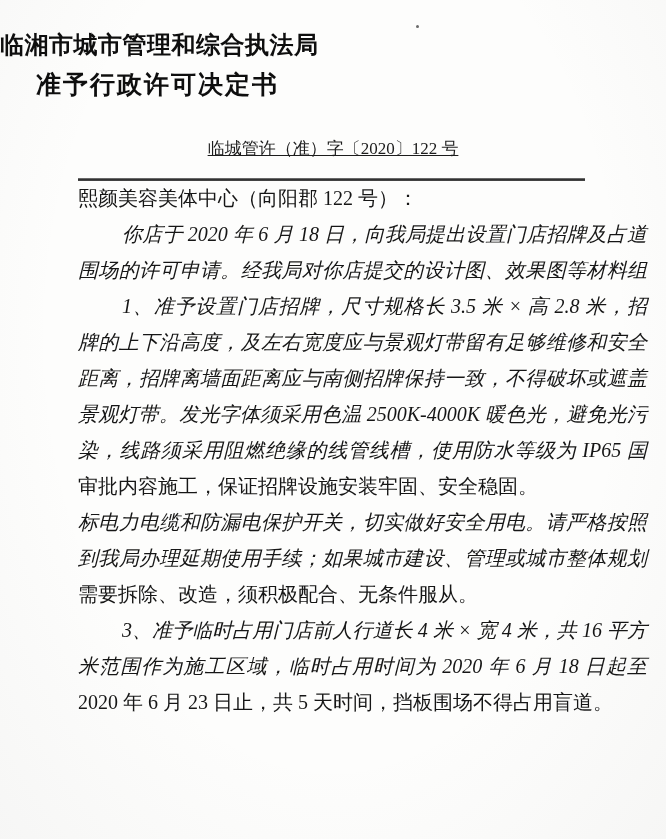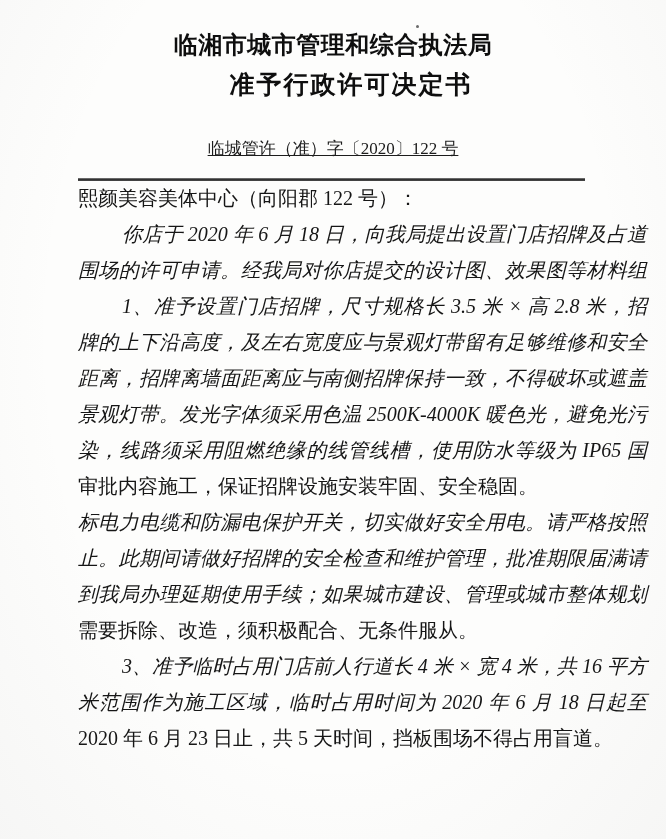--- a/index.html
+++ b/index.html
@@ -15,21 +15,21 @@
     background: #fdfdfc;
     background-image: radial-gradient(ellipse at 50% 40%, rgba(255,255,255,0) 60%, rgba(120,120,120,0.05) 100%);
     overflow: hidden;
     font-family: "Liberation Serif", "DejaVu Serif", serif;
     color: #161616;
   }
   .title {
     position: absolute;
     left: 0;
     right: 0;
-    text-align: center;
+    text-align: left;
     font-weight: bold;
     margin: 0;
     color: #0e0e0e;
   }
   .title-line1 {
     top: 30px;
     font-size: 24px;
     line-height: 30px;
     letter-spacing: 0.5px;
   }
@@ -114,21 +114,20 @@
     <div class="line small">熙颜美容美体中心（向阳郡 122 号）：</div>
     <div class="line full indent">你店于 2020 年 6 月 18 日，向我局提出设置门店招牌及占道</div>
     <div class="line full">围场的许可申请。经我局对你店提交的设计图、效果图等材料组</div>
     <div class="line full indent">1、准予设置门店招牌，尺寸规格长 3.5 米 × 高 2.8 米，招</div>
     <div class="line full">牌的上下沿高度，及左右宽度应与景观灯带留有足够维修和安全</div>
     <div class="line full">距离，招牌离墙面距离应与南侧招牌保持一致，不得破坏或遮盖</div>
     <div class="line full">景观灯带。发光字体须采用色温 2500K-4000K 暖色光，避免光污</div>
     <div class="line full">染，线路须采用阻燃绝缘的线管线槽，使用防水等级为 IP65 国</div>
     <div class="line">审批内容施工，保证招牌设施安装牢固、安全稳固。</div>
     <div class="line full">标电力电缆和防漏电保护开关，切实做好安全用电。请严格按照</div>
-    <div class="line full">止。此期间请做好招牌的安全检查和维护管理，批准期限届满请</div>
     <div class="line full">到我局办理延期使用手续；如果城市建设、管理或城市整体规划</div>
     <div class="line">需要拆除、改造，须积极配合、无条件服从。</div>
     <div class="line full indent">3、准予临时占用门店前人行道长 4 米 × 宽 4 米，共 16 平方</div>
     <div class="line full">米范围作为施工区域，临时占用时间为 2020 年 6 月 18 日起至</div>
     <div class="line">2020 年 6 月 23 日止，共 5 天时间，挡板围场不得占用盲道。</div>
   </div>
 
 </div>
 
 </body></html>

